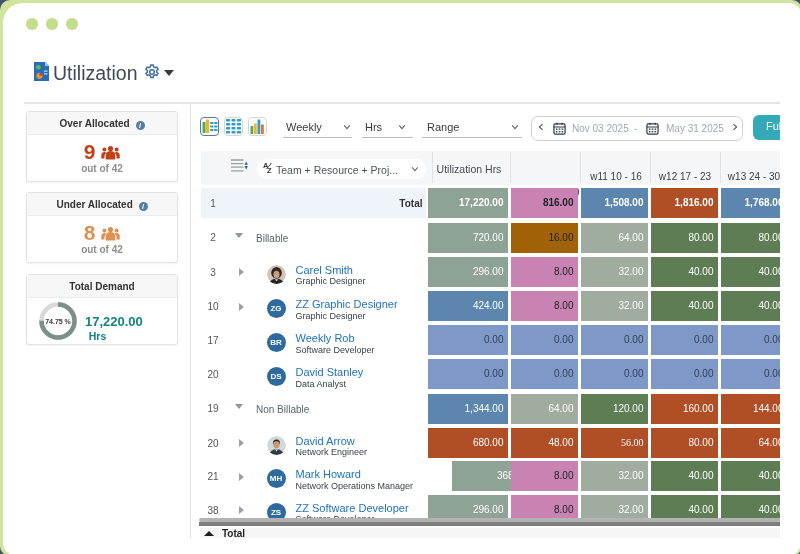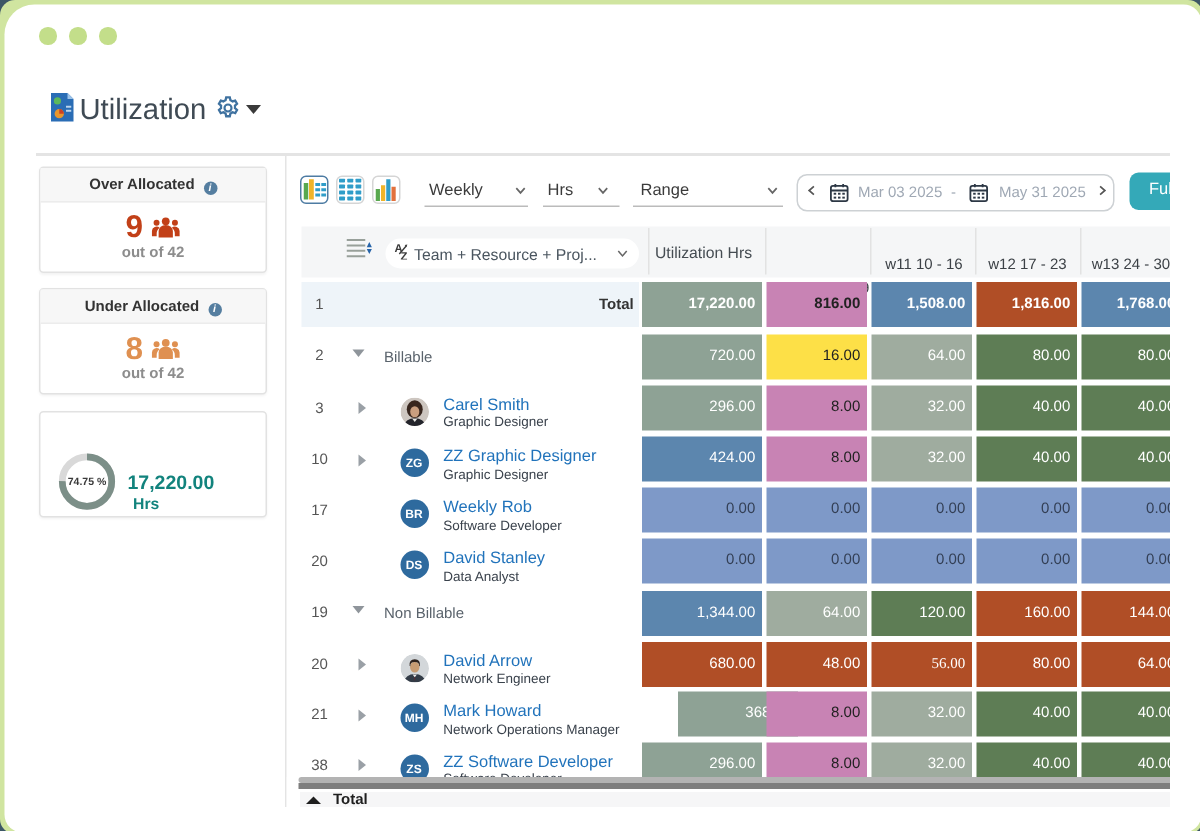--- a/index.html
+++ b/index.html
@@ -83,20 +83,21 @@
             <circle cx="11" cy="3.4" r="3" fill="#df9051"></circle>
             <path d="M5.5 16 v-5.2 a5.5 4.6 0 0 1 11 0 V16 z" fill="#df9051"></path>
             <circle cx="3.9" cy="4.6" r="2.3" fill="#df9051"></circle>
             <path d="M0.3 15 v-4.2 a3.6 3.4 0 0 1 6 -2.4 a7 6 0 0 0 -2.3 4.6 V15 z" fill="#df9051"></path>
             <circle cx="18.1" cy="4.6" r="2.3" fill="#df9051"></circle>
             <path d="M21.7 15 v-4.2 a3.6 3.4 0 0 0 -6 -2.4 a7 6 0 0 1 2.3 4.6 V15 z" fill="#df9051"></path>
           </svg></div>
     <div class="outof">out of 42</div>
   </div>
   <div class="scard" style="top:274px;">
+    <div class="schead">Total Demand</div>
     <svg class="abs" style="left:12px;top:27px;" width="38" height="38" viewBox="0 0 38 38">
       <circle cx="19" cy="19" r="16.5" fill="none" stroke="#d9d9d9" stroke-width="4.5"></circle>
       <circle cx="19" cy="19" r="16.5" fill="none" stroke="#7c8f88" stroke-width="4.5" stroke-dasharray="77.5 103.7" transform="rotate(-90 19 19)"></circle>
       <text x="19" y="21.5" font-size="7" font-weight="bold" fill="#3a3a3a" text-anchor="middle" font-family="Liberation Sans,sans-serif">74.75 %</text>
     </svg>
     <div class="abs" style="left:58px;top:39px;font-size:13px;font-weight:bold;color:#12837d;">17,220.00</div>
     <div class="abs" style="left:58px;top:55px;width:25px;text-align:center;font-size:10.5px;font-weight:bold;color:#12837d;">Hrs</div>
   </div>
 
   <div class="tbtn" style="left:200px;border:1.5px solid #4e7ca3;">
@@ -165,21 +166,21 @@
         <line x1="9.8" y1="0.8" x2="9.8" y2="3" stroke="#2d3845" stroke-width="1.3"></line>
         <g fill="#2d3845">
           <rect x="3" y="7" width="1.8" height="1.4"></rect>
           <rect x="6.1" y="7" width="1.8" height="1.4"></rect>
           <rect x="9.2" y="7" width="1.8" height="1.4"></rect>
           <rect x="3" y="9.8" width="1.8" height="1.4"></rect>
           <rect x="6.1" y="9.8" width="1.8" height="1.4"></rect>
           <rect x="9.2" y="9.8" width="1.8" height="1.4"></rect>
         </g>
       </svg>
-  <div class="abs" style="left:572px;top:123px;font-size:10px;color:#9fa8b4;">Mar 03 2025</div>
+  <div class="abs" style="left:572px;top:123px;font-size:10px;color:#9fa8b4;">Nov 03 2025</div>
   <div class="abs" style="left:634px;top:123px;font-size:10px;color:#9fa8b4;">-</div>
   <svg class="abs" style="left:646px;top:121.5px;" width="13" height="13" viewBox="0 0 14 14">
         <rect x="1" y="2" width="12" height="11" rx="1.5" fill="none" stroke="#2d3845" stroke-width="1.3"></rect>
         <line x1="1" y1="5.4" x2="13" y2="5.4" stroke="#2d3845" stroke-width="1.3"></line>
         <line x1="4.2" y1="0.8" x2="4.2" y2="3" stroke="#2d3845" stroke-width="1.3"></line>
         <line x1="9.8" y1="0.8" x2="9.8" y2="3" stroke="#2d3845" stroke-width="1.3"></line>
         <g fill="#2d3845">
           <rect x="3" y="7" width="1.8" height="1.4"></rect>
           <rect x="6.1" y="7" width="1.8" height="1.4"></rect>
           <rect x="9.2" y="7" width="1.8" height="1.4"></rect>
@@ -240,21 +241,21 @@
           <div class="cell" style="left:319.5px;top:84px;width:67px;background:#c883b4;color:#222;font-weight:bold;">816.00</div>
           <div class="cell" style="left:389.5px;top:84px;width:67px;background:#5c86ae;color:#fff;font-weight:bold;">1,508.00</div>
           <div class="cell" style="left:459.5px;top:84px;width:67px;background:#b04e26;color:#fff;font-weight:bold;">1,816.00</div>
           <div class="cell" style="left:529.5px;top:84px;width:67px;background:#5c86ae;color:#fff;font-weight:bold;">1,768.00</div>
           <div class="namecell" style="top:118.5px;">
             <div class="rnum" style="top:9.5px;">2</div>
             <div class="tri-d" style="left:33.5px;top:10.5px;"></div>
             <div class="grp">Billable</div>
           </div>
           <div class="cell" style="left:236.5px;top:118.5px;width:80px;background:#8ea295;color:#fff;">720.00</div>
-          <div class="cell" style="left:319.5px;top:118.5px;width:67px;background:#fde047;color:#222;">16.00</div>
+          <div class="cell" style="left:319.5px;top:118.5px;width:67px;background:#a16207;color:#222;">16.00</div>
           <div class="cell" style="left:389.5px;top:118.5px;width:67px;background:#9fac9f;color:#fff;">64.00</div>
           <div class="cell" style="left:459.5px;top:118.5px;width:67px;background:#5e7d55;color:#fff;">80.00</div>
           <div class="cell" style="left:529.5px;top:118.5px;width:67px;background:#5e7d55;color:#fff;">80.00</div>
           <div class="namecell" style="top:152.5px;">
             <div class="rnum" style="top:10px;">3</div>
             <div class="tri-r" style="left:38px;top:11.5px;"></div>
             <div style="position:absolute;left:65.5px;top:8px;width:19px;height:19px;border-radius:50%;overflow:hidden;"><svg width="19" height="19" viewBox="0 0 20 20">
                 <circle cx="10" cy="10" r="10" fill="#cdc6c0"></circle>
                 <ellipse cx="10" cy="8.2" rx="5.6" ry="6.2" fill="#38261e"></ellipse>
                 <ellipse cx="10" cy="10" rx="3.2" ry="3.9" fill="#c99e7f"></ellipse>

